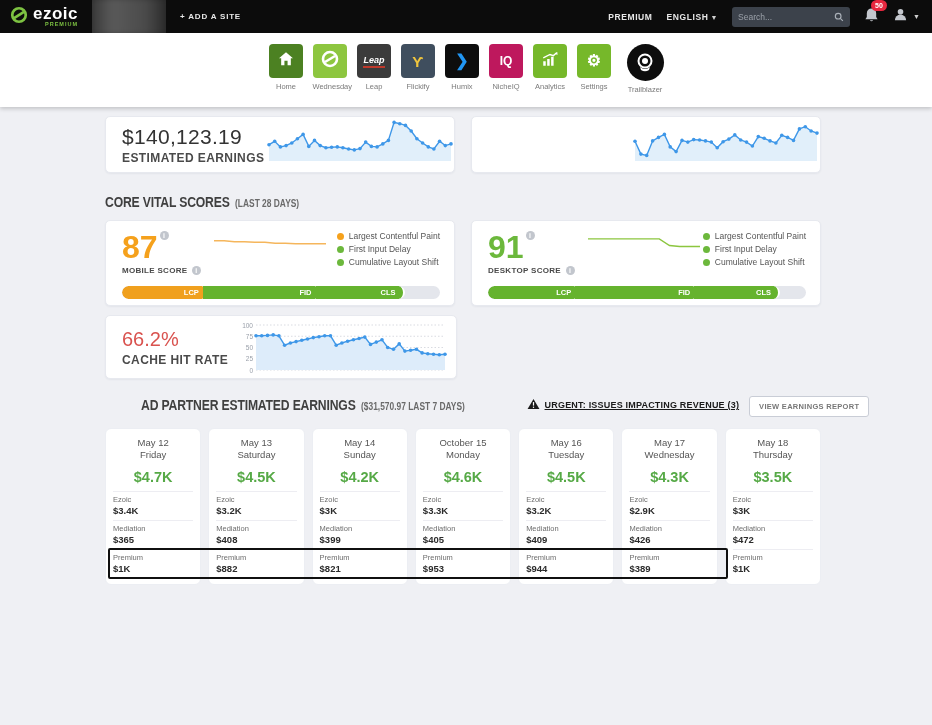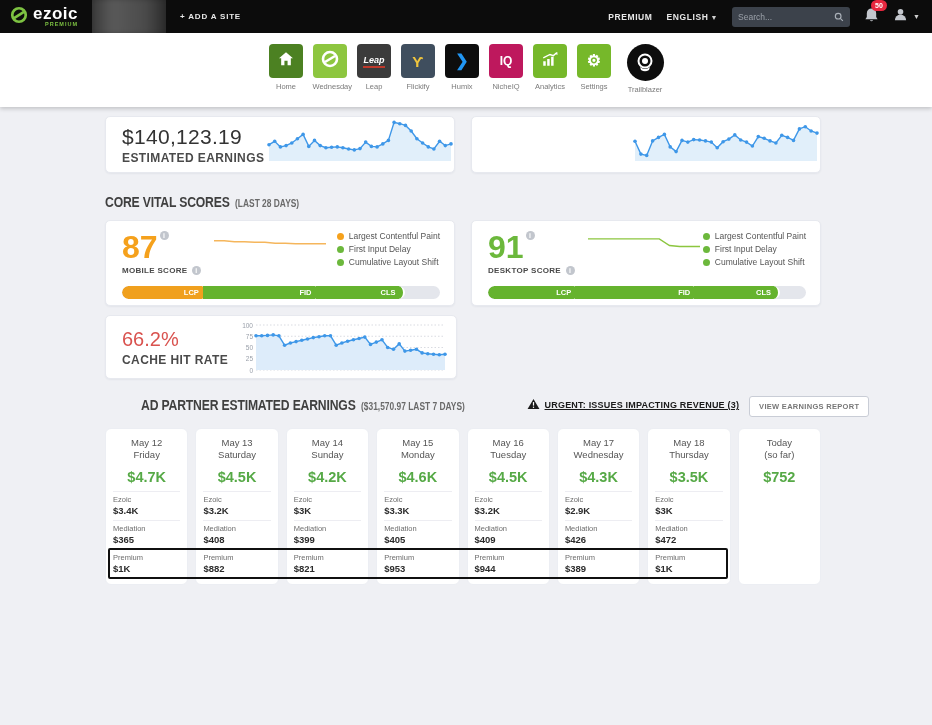--- a/index.html
+++ b/index.html
@@ -514,21 +514,21 @@
       <div class="bk-row">
           <div class="bk-label">Mediation</div>
           <div class="bk-val">$399</div>
         </div>
       <div class="bk-row row-premium">
           <div class="bk-label">Premium</div>
           <div class="bk-val">$821</div>
         </div>
     </div>
     <div class="day-card">
-      <div class="day-date"><span>May 15</span><br><span>Monday</span></div>
+      <div class="day-date"><span>October 15</span><br><span>Monday</span></div>
       <div class="day-total">$4.6K</div>
       <div class="bk-row">
           <div class="bk-label">Ezoic</div>
           <div class="bk-val">$3.3K</div>
         </div>
       <div class="bk-row">
           <div class="bk-label">Mediation</div>
           <div class="bk-val">$405</div>
         </div>
       <div class="bk-row row-premium">
@@ -577,20 +577,16 @@
         </div>
       <div class="bk-row">
           <div class="bk-label">Mediation</div>
           <div class="bk-val">$472</div>
         </div>
       <div class="bk-row row-premium">
           <div class="bk-label">Premium</div>
           <div class="bk-val">$1K</div>
         </div>
     </div>
-    <div class="day-card">
-      <div class="day-date"><span>Today</span><br><span>(so far)</span></div>
-      <div class="day-total">$752</div>
-    </div>
     <div class="prem-overlay" style="left: 3px; top: 119.688px; width: 619.625px; height: 31px;"></div>
   </div>
 
 </div>
 
 </body></html>

